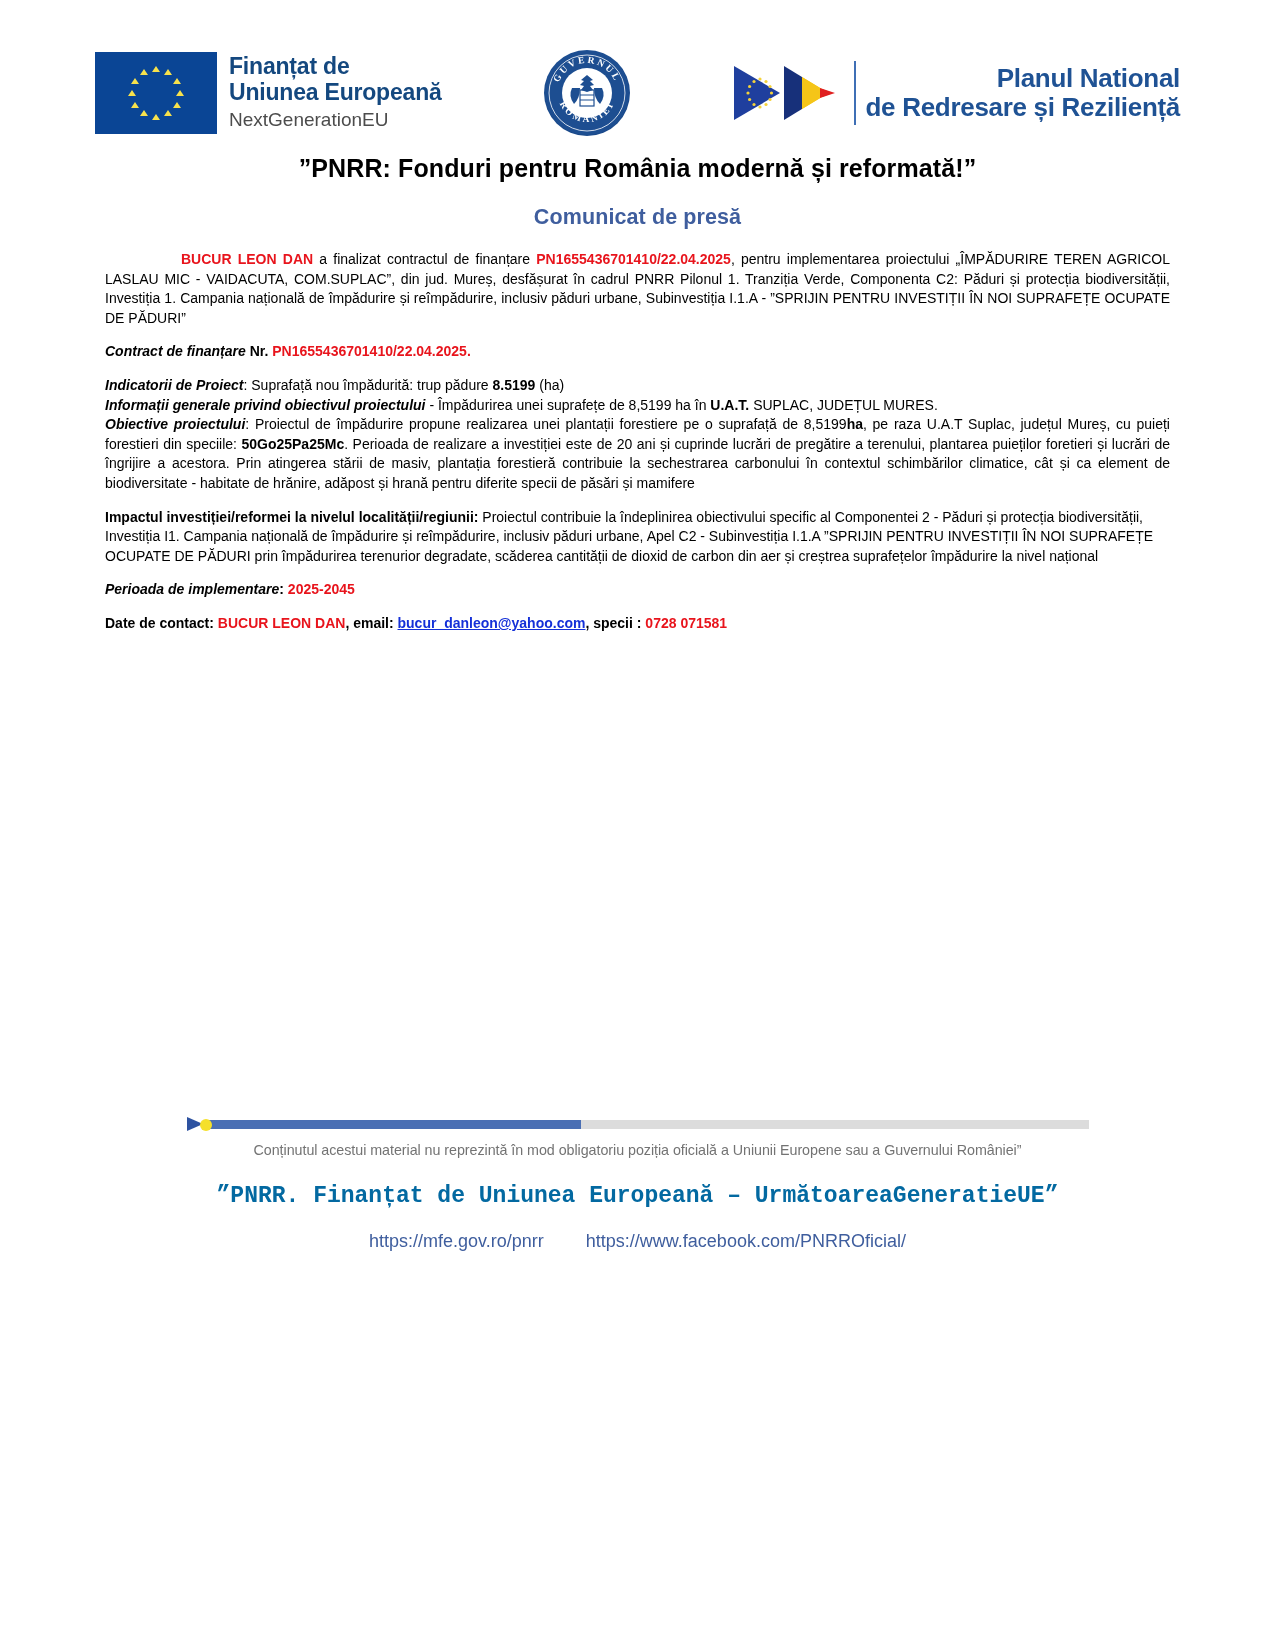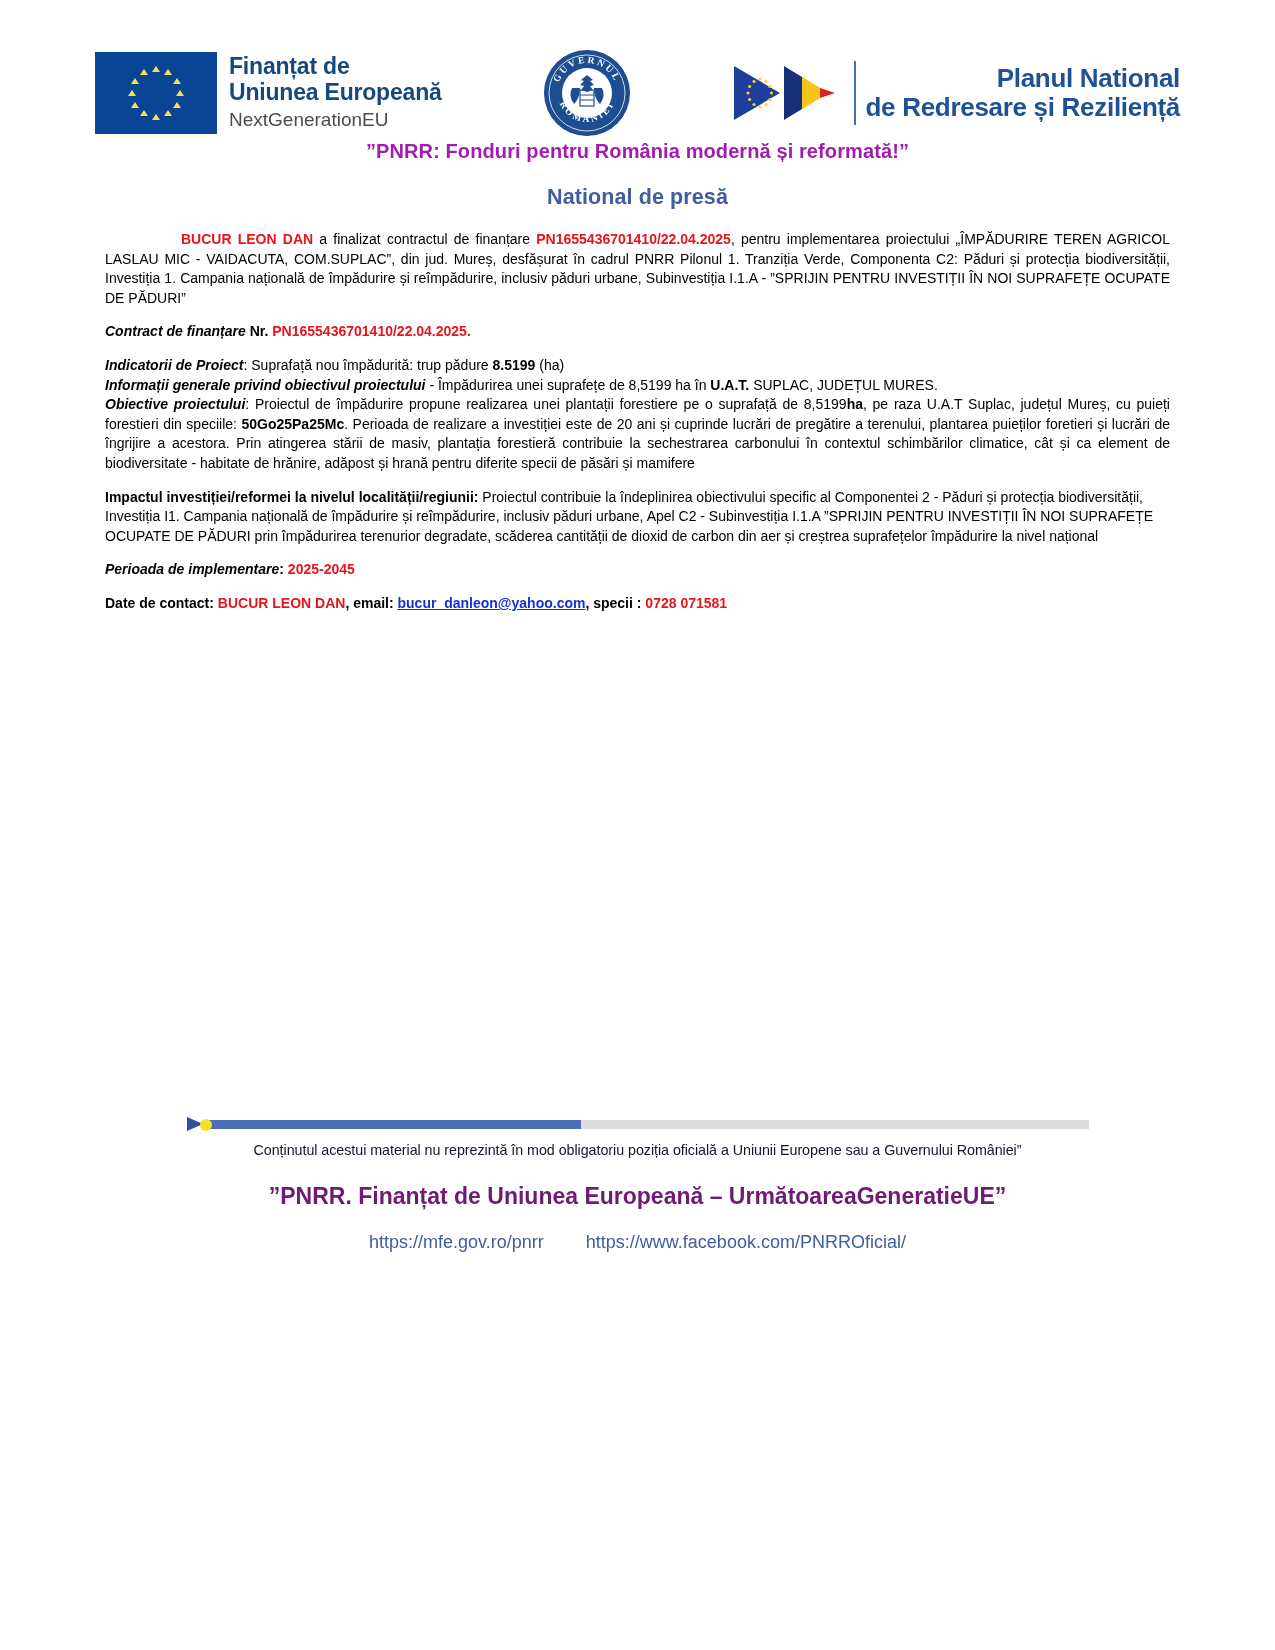--- a/index.html
+++ b/index.html
@@ -100,24 +100,24 @@
     font-weight: bold;
     color: #1f5294;
     line-height: 1.12;
     letter-spacing: -0.3px;
     white-space: nowrap;
   }
 
   
   .doc-title {
     text-align: center;
-    color: #a21caf;
-    font-weight: bold;
-    font-size: 20px;
-    margin-top: 24px;
+    color: #000000;
+    font-weight: bold;
+    font-size: 25px;
+    margin-top: 38px;
     letter-spacing: 0.1px;
   }
   .doc-subtitle {
     text-align: center;
     color: #3f5e9e;
     font-weight: bold;
     font-size: 21.5px;
     margin-top: 22px;
     letter-spacing: 0.1px;
   }
@@ -187,29 +187,29 @@
     position: absolute;
     left: 13px;
     top: 3.5px;
     width: 12px; height: 12px;
     border-radius: 50%;
     background: #f5e02a;
   }
   .disclaimer {
     margin-top: 9px;
     font-size: 14.3px;
-    color: #0f172a;
+    color: #737373;
     letter-spacing: -0.05px;
   }
   .footer-slogan {
     margin-top: 25px;
-    font-family: Liberation Sans, sans-serif;
+    font-family: Liberation Mono, monospace;
     font-size: 23px;
     font-weight: bold;
-    color: #701a75;
+    color: #0369a1;
   }
   .footer-links {
     margin-top: 22px;
     font-size: 18px;
     color: #3f5e9e;
   }
   .footer-links span.sep { display: inline-block; width: 42px; }
 </style>
 </head>
 <body>
@@ -296,21 +296,21 @@
       </div>
       <div class="pnrr-divider"></div>
       <div class="pnrr-text">
         <div class="p1">Planul National</div>
         <div class="p2">de Redresare și Reziliență</div>
       </div>
     </div>
   </div>
 
   <div class="doc-title">”PNRR: Fonduri pentru România modernă și reformată!”</div>
-  <div class="doc-subtitle">National de presă</div>
+  <div class="doc-subtitle">Comunicat de presă</div>
 
   <div class="body-wrap">
 
     <p class="para"><span class="indent"></span><span class="red-b">BUCUR LEON DAN</span><span> a finalizat contractul de finanțare </span><span class="red-b">PN1655436701410/22.04.2025</span><span>, pentru implementarea proiectului „ÎMPĂDURIRE TEREN AGRICOL LASLAU MIC - VAIDACUTA, COM.SUPLAC”,  din jud. Mureș,      desfășurat în cadrul PNRR Pilonul 1. Tranziția Verde, Componenta C2: Păduri și protecția biodiversității, Investiția 1. Campania națională de împădurire și reîmpădurire, inclusiv păduri urbane, Subinvestiția I.1.A - ”SPRIJIN PENTRU INVESTIȚII ÎN NOI SUPRAFEȚE OCUPATE DE PĂDURI”</span></p>
 
 
     <p class="para left"><span class="bi">Contract de finanțare</span><span class="b"> Nr. </span><span class="red-b">PN1655436701410/22.04.2025.</span></p>
 
     <div class="blk-group">
       <p class="para tight left"><span class="bi">Indicatorii de Proiect</span><span>: Suprafață nou împădurită: trup pădure </span><span class="b">8.5199</span><span> (ha)</span></p>

